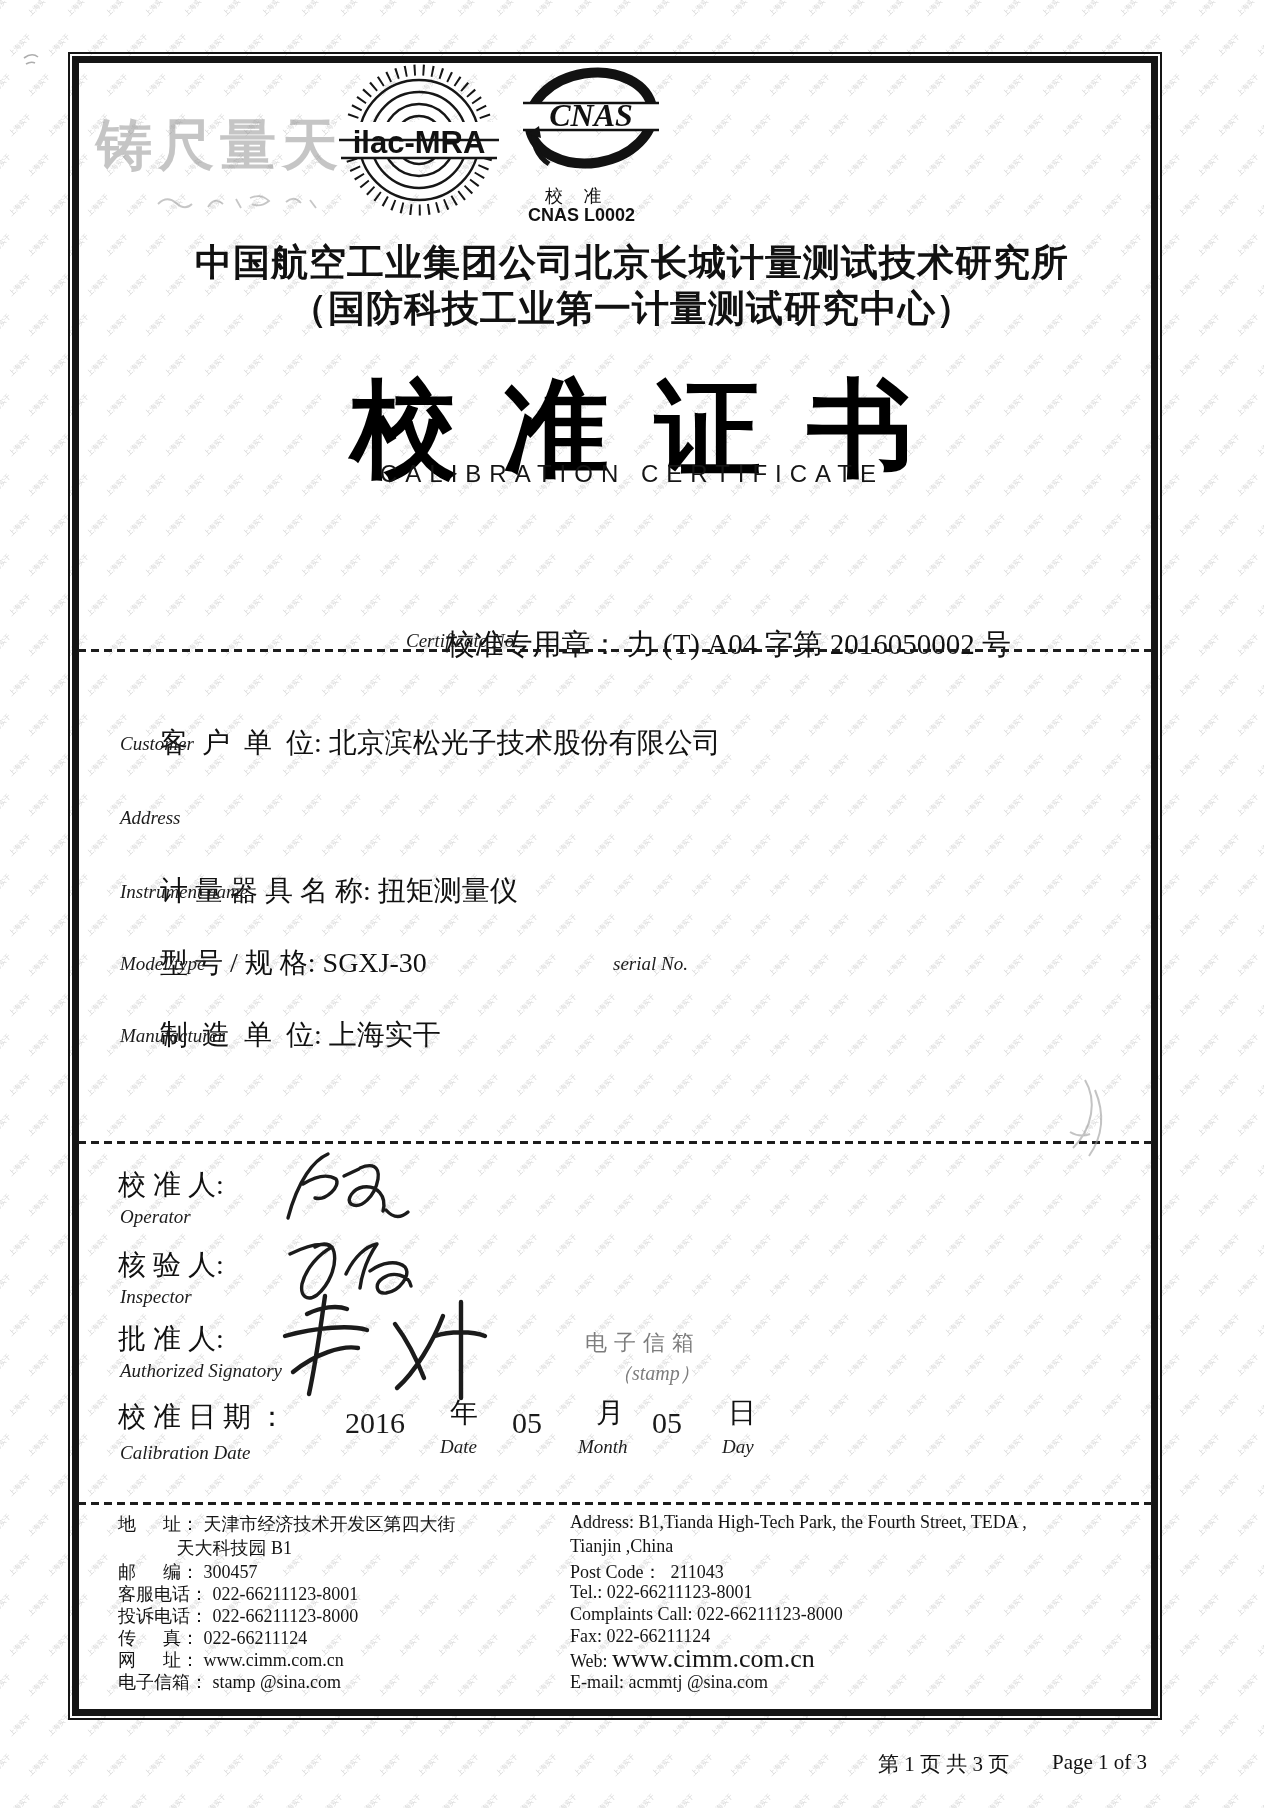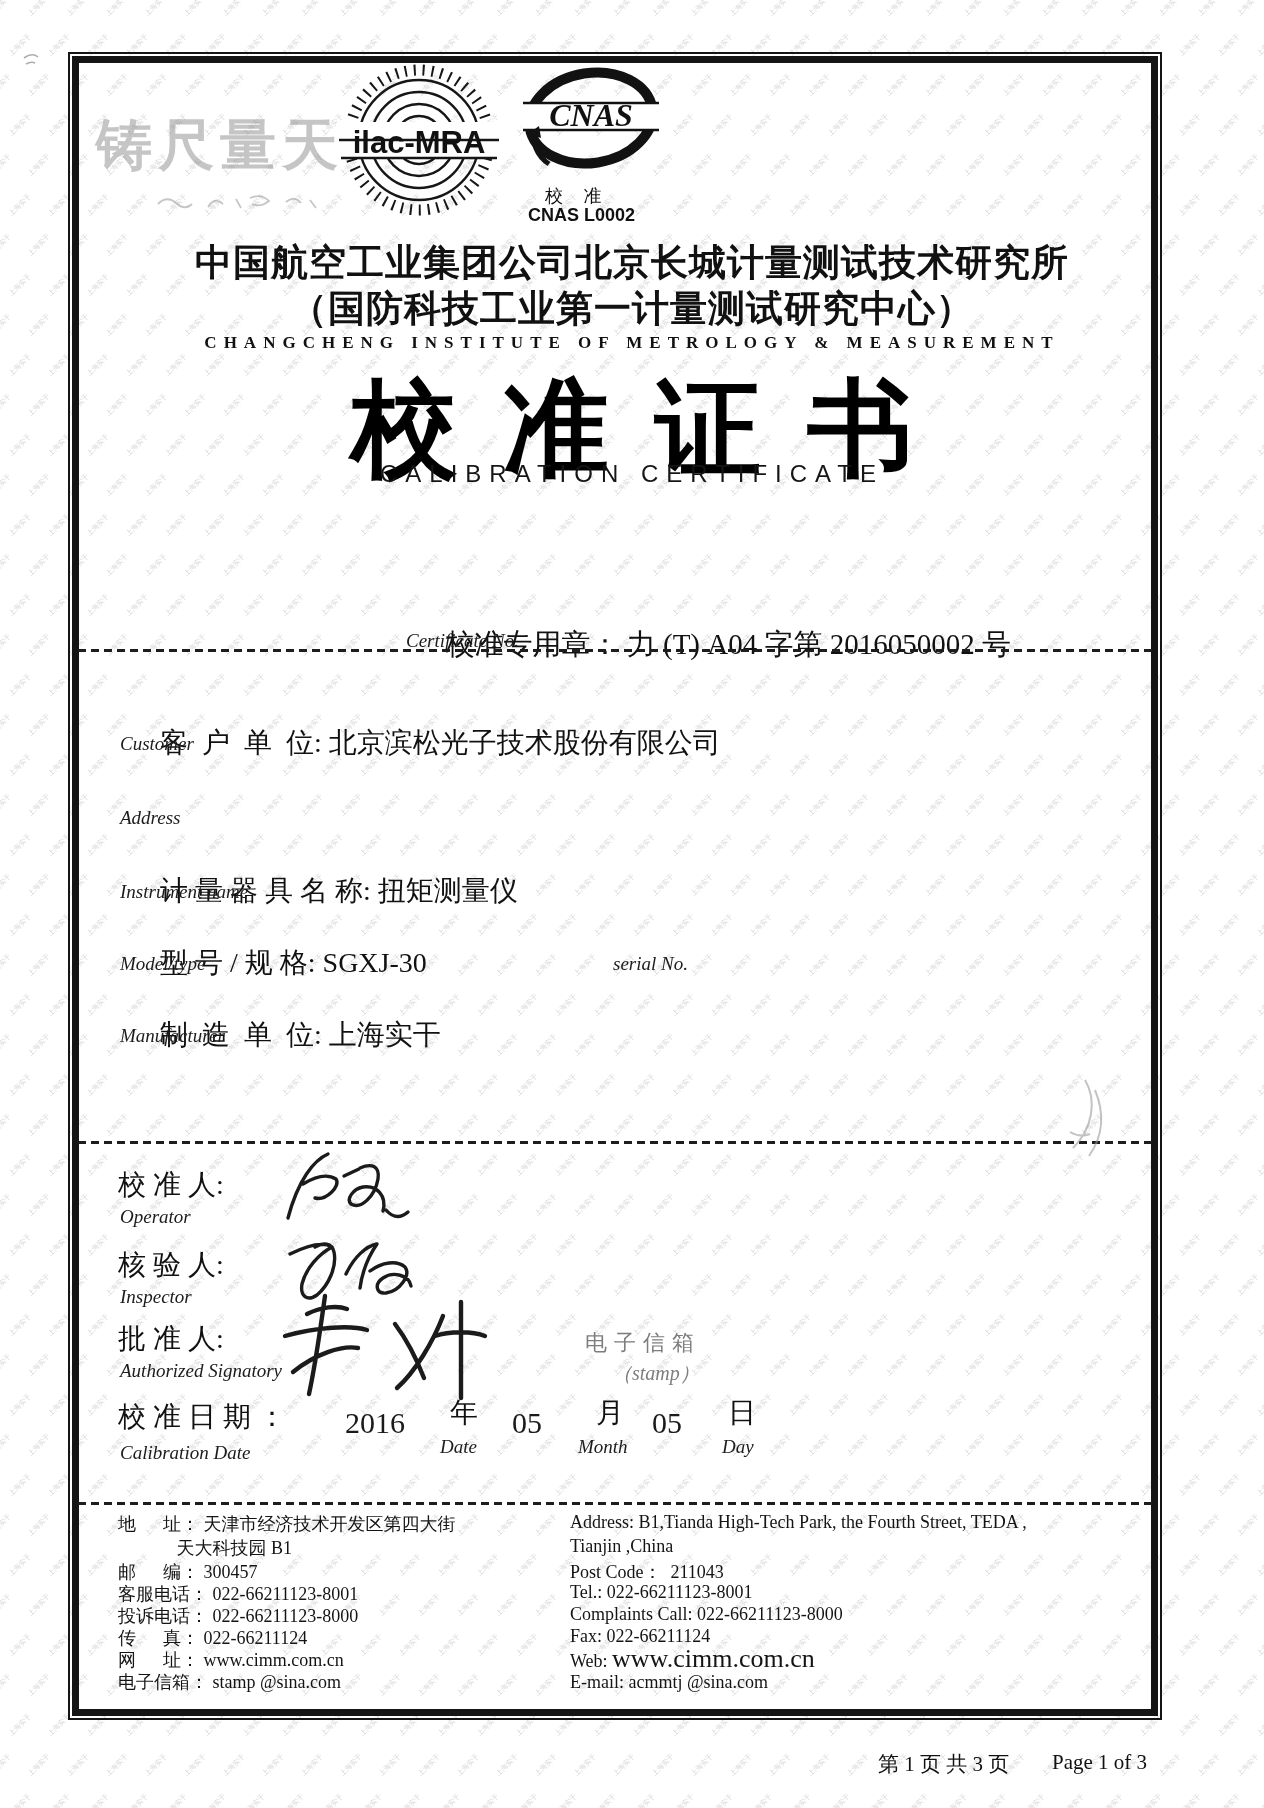--- a/index.html
+++ b/index.html
@@ -1594,21 +1594,20 @@
       <line x1="8" y1="64" x2="144" y2="64" stroke="#121212" stroke-width="2.6"></line>
       <text x="76" y="60" text-anchor="middle" font-size="32" font-weight="bold" font-style="italic" font-family="Liberation Serif, DejaVu Serif, serif" fill="#111">CNAS</text>
       <path d="M34,98 C22,90 16,76 20,64" stroke="#121212" stroke-width="5" fill="none"></path>
       <polygon points="13,68 24,60 26,72" fill="#121212"></polygon>
     </svg>
     <div class="abs" style="left:545px;top:184px;font-size:18px;letter-spacing:8px;color:#111;">校 准</div>
     <div class="abs" style="left:528px;top:205px;font-size:18px;font-weight:bold;font-family:'Liberation Sans',sans-serif;color:#111;">CNAS L0002</div>
 
     <div class="abs center orgcn" style="top:238px;">中国航空工业集团公司北京长城计量测试技术研究所</div>
     <div class="abs center orgcn" style="top:284px;">（国防科技工业第一计量测试研究中心）</div>
-    <div class="abs center orgen" style="top:333px;">CHANGCHENG INSTITUTE OF METROLOGY &amp; MEASUREMENT</div>
 
     <div class="abs center bigtitle" style="top:358px;">校准证书</div>
     <div class="abs center certen" style="top:460px;">CALIBRATION CERTIFICATE</div>
 
     <div class="abs certno" style="left:402px;top:592px;">
       <span>校准专用章： </span><span>力 (T) A04 字第 2016050002 号</span>
     </div>
     <div class="abs enlabel" style="left:406px;top:630px;">Certificate No.</div>
 
     <div class="dash" style="top:649px;"></div>

